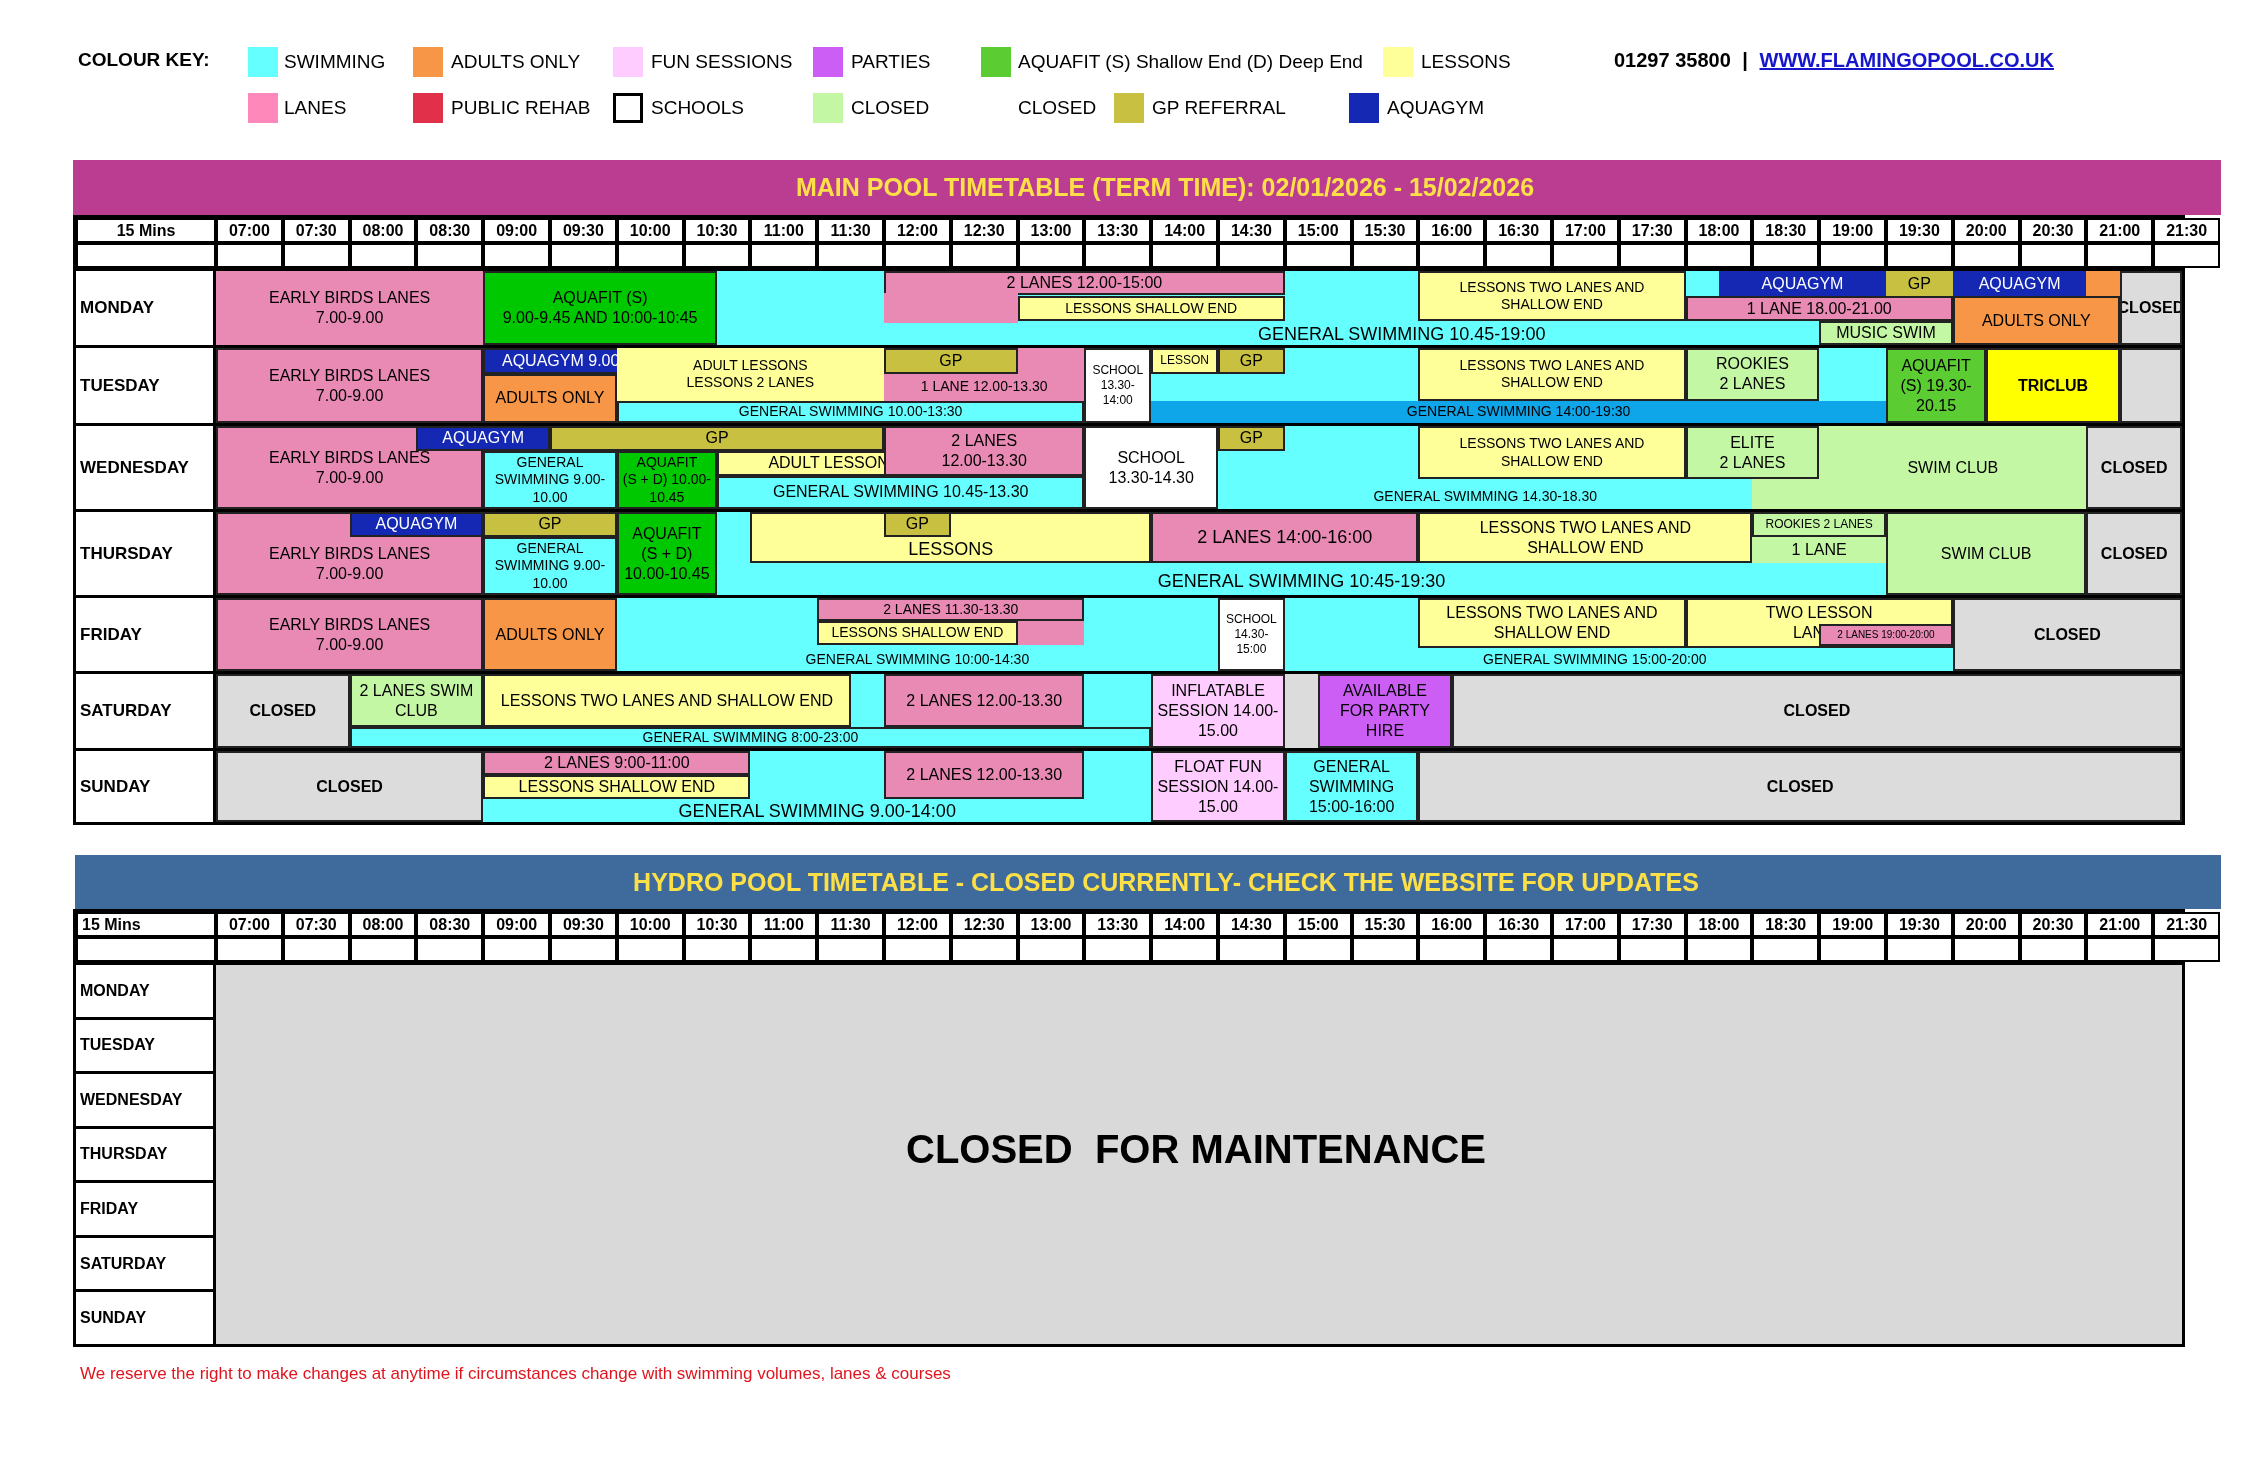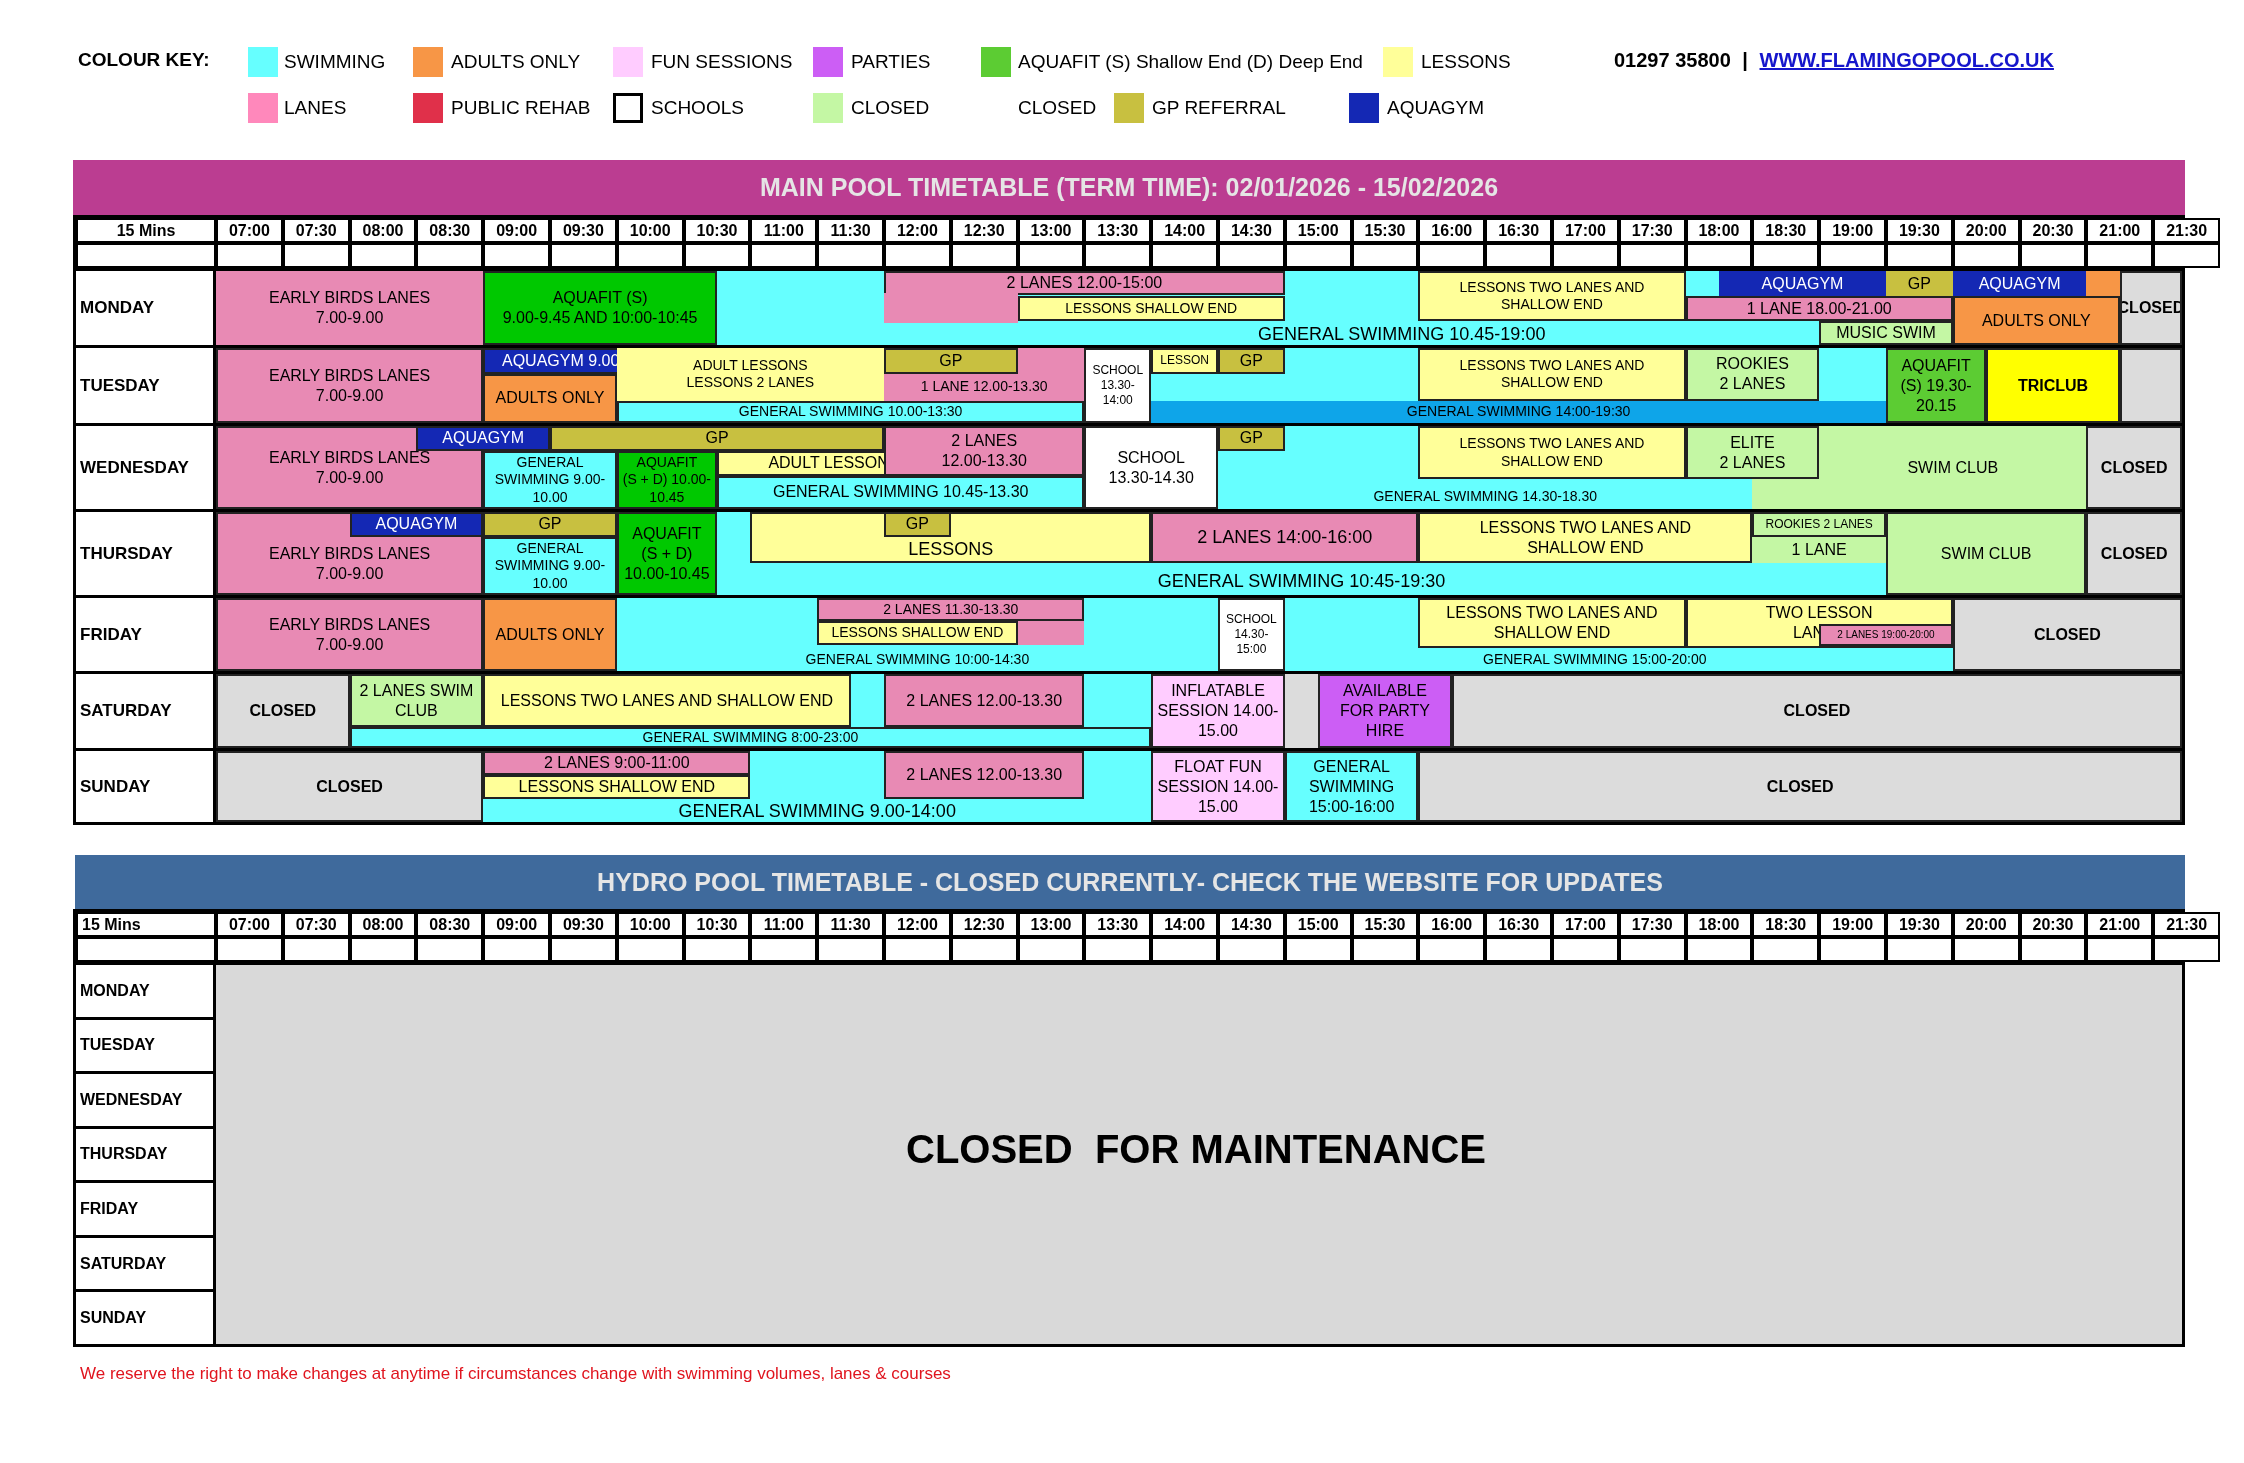--- a/index.html
+++ b/index.html
@@ -3,21 +3,21 @@
 <meta charset="utf-8">
 <style>
   html,body{margin:0;padding:0;background:#fff;}
   body{width:2244px;height:1463px;position:relative;overflow:hidden;font-family:"Liberation Sans",sans-serif;color:#000;}
   .abs{position:absolute;}
   .key-title{font-weight:bold;font-size:19px;}
   .key-sw{position:absolute;width:30px;height:30px;}
   .key-lbl{position:absolute;font-size:19px;white-space:nowrap;}
   .contact{position:absolute;font-size:20px;font-weight:bold;white-space:nowrap;}
   .contact a{color:#1515cc;text-decoration:underline;}
-  .band{position:absolute;color:#e5e5e5;font-weight:bold;font-size:25px;display:flex;align-items:center;justify-content:center;}
+  .band{position:absolute;color:#fde047;font-weight:bold;font-size:25px;display:flex;align-items:center;justify-content:center;padding-left:36px;}
   .grid{position:absolute;border:3px solid #000;box-sizing:border-box;background:#fff;}
   .tcell{position:absolute;box-sizing:border-box;border:2px solid #000;background:#fff;font-size:16px;font-weight:bold;display:flex;align-items:center;justify-content:center;}
   .bcell{position:absolute;box-sizing:border-box;border:2px solid #000;background:#fff;}
   .dayrow{position:absolute;box-sizing:border-box;border-top:3px solid #000;}
   .dayname{position:absolute;left:0;top:0;bottom:0;width:140px;box-sizing:border-box;border-right:3px solid #000;background:#fff;font-size:17px;font-weight:bold;display:flex;align-items:center;padding-left:4px;}
   .blk{position:absolute;box-sizing:border-box;display:flex;align-items:center;justify-content:center;text-align:center;font-size:16px;line-height:1.25;white-space:pre-line;overflow:hidden;}
   .blk.b{border:2px solid #222;}
   .blk.bold{font-weight:bold;}
   .blk.white{color:#fff;}
   .maint{position:absolute;font-size:40px;font-weight:bold;white-space:pre;}

